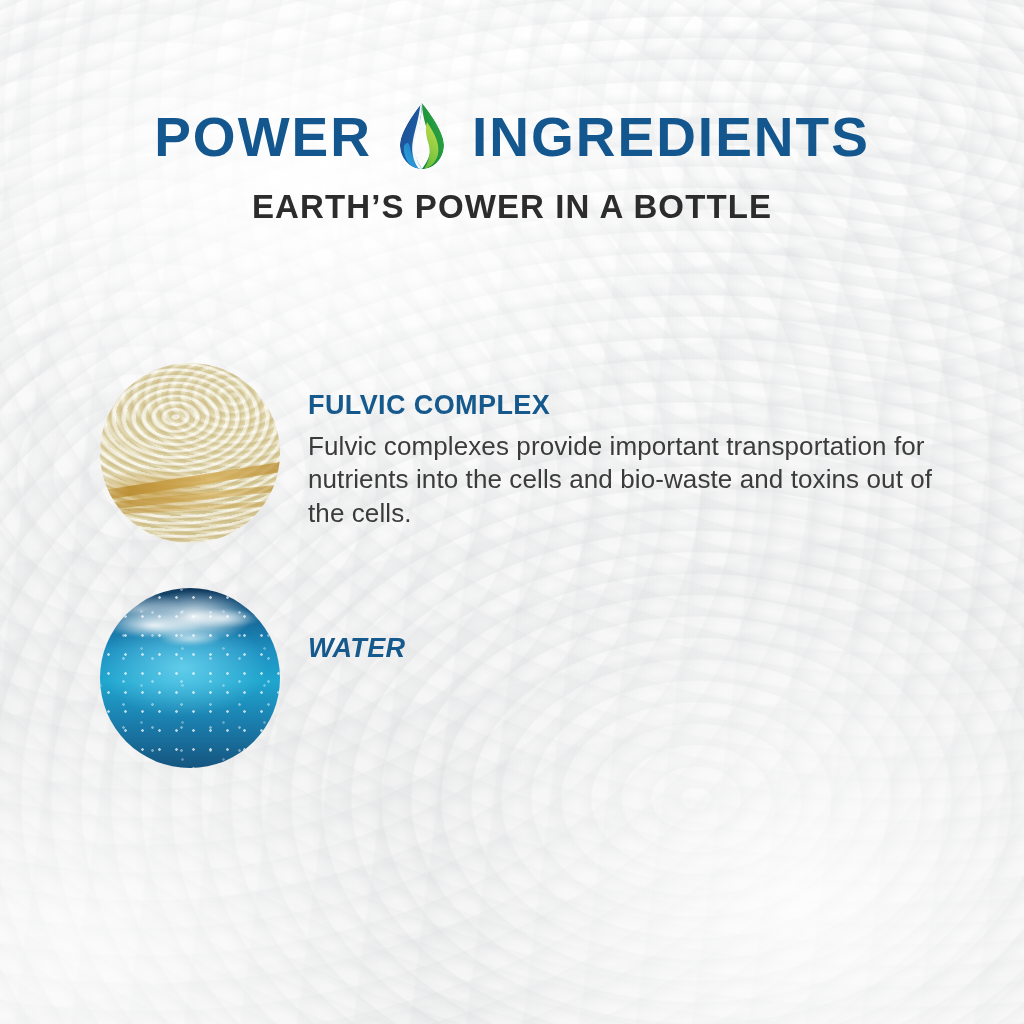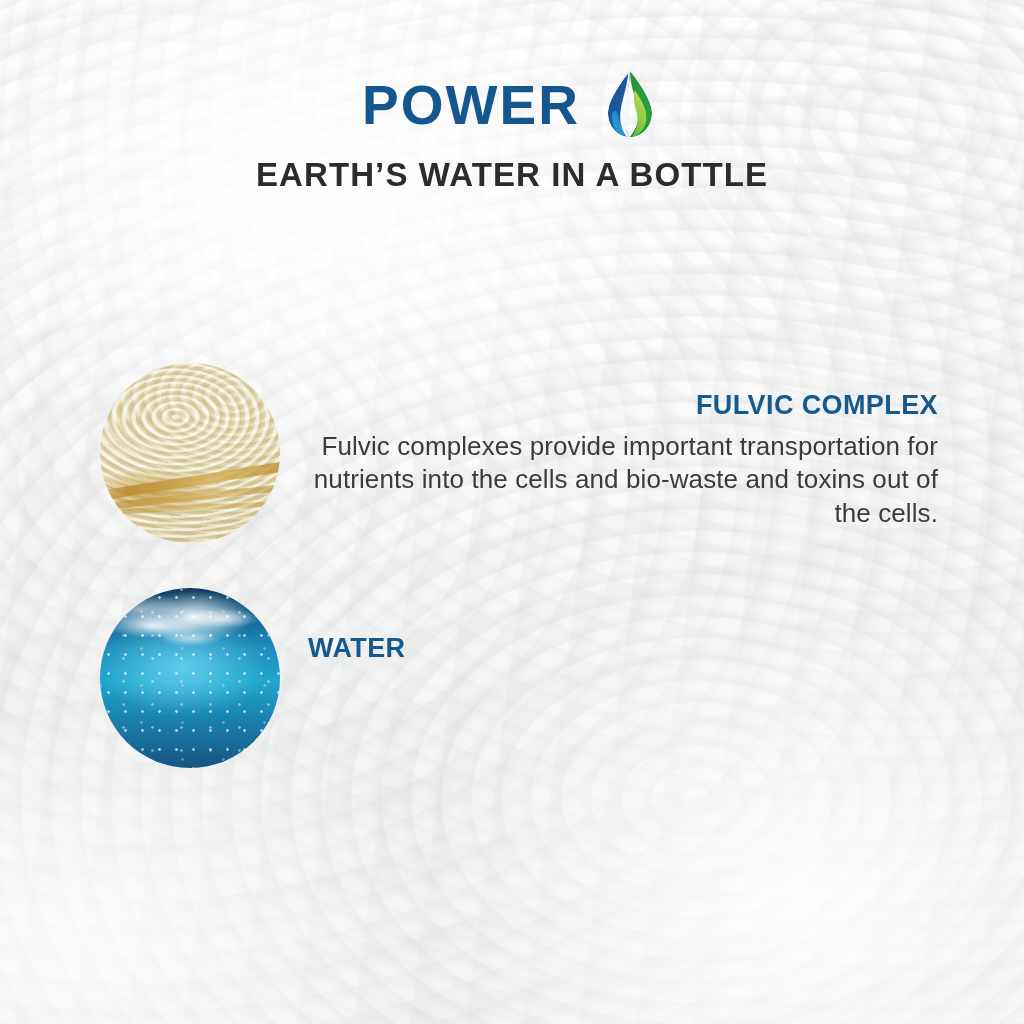--- a/index.html
+++ b/index.html
@@ -65,21 +65,21 @@
     background:
       radial-gradient(60% 40% at 30% 18%, rgba(255,255,255,.95), rgba(255,255,255,0) 70%),
       radial-gradient(55% 45% at 78% 88%, rgba(255,255,255,.80), rgba(255,255,255,0) 70%),
       radial-gradient(50% 35% at 8%  92%, rgba(255,255,255,.70), rgba(255,255,255,0) 72%);
   }
 
   
   .header { position:absolute; top:0; left:0; right:0; text-align:center; }
 
   .title-row {
-    margin-top:70px;
+    margin-top:102px;
     display:flex; align-items:center; justify-content:center; gap:18px;
     white-space:nowrap;
   }
   .title-word {
     font-family:"Liberation Sans", sans-serif;
     font-weight:bold;
     font-size:55px;
     letter-spacing:2.0px;
     color:#14578f;
     line-height:1;
@@ -161,22 +161,22 @@
   .water-foam {
     position:absolute; left:0; right:0; top:8%;
     height:26%;
     background:
       radial-gradient(ellipse 70px 18px at 30% 50%, rgba(255,255,255,.9), rgba(255,255,255,0) 70%),
       radial-gradient(ellipse 55px 14px at 68% 35%, rgba(255,255,255,.75), rgba(255,255,255,0) 70%),
       radial-gradient(ellipse 44px 11px at 50% 78%, rgba(255,255,255,.6), rgba(255,255,255,0) 72%);
     filter:blur(.8px);
   }
 
-  .ing-text { margin-left:28px; padding-top:28px;text-align:right; }
-  #ing-1 .ing-text { padding-top:46px; }
+  .ing-text { margin-left:28px; padding-top:28px; }
+  #ing-1 .ing-text { padding-top:46px;font-style:italic; }
 
   .ing-title {
     font-family:"Liberation Sans", sans-serif;
     font-weight:bold;
     font-size:27px;
     letter-spacing:.4px;
     color:#16598c;
     line-height:1.1;
     margin-bottom:9px;
   }
@@ -240,23 +240,24 @@
           <path d="M10 44 C9 57 17 67 28 67 C21 60 17 53 16 45 C15 40 12 40 10 44 Z" fill="url(#dBlueLight)"></path>
 
           <path d="M28 1 C28 16 34 28 36 39 C38 49 35 58 28 67 C40.1 67 50 56.5 50 43 C50 27 28 1 28 1 Z" fill="url(#dGreenDark)"></path>
 
           <path d="M33 20 C41 32 46 42 44 52 C42.5 60 36 66 30 67 C36 58 37 49 34 40 C32 33 31 26 33 20 Z" fill="url(#dGreenLight)"></path>
 
           <path d="M28 2 C27 18 24 29 22 39 C20 49 22 59 28 67 C26 67 25 67 24.5 66.6 C18.5 58 17 48 19 38 C21 27 25 16 26.4 2 Z" fill="#ffffff" opacity="0.95"></path>
         </g>
       </svg>
 
-    </div>
-
-    <div class="subtitle">EARTH’S WATER IN A BOTTLE</div>
+      <span class="title-word">INGREDIENTS</span>
+    </div>
+
+    <div class="subtitle">EARTH’S POWER IN A BOTTLE</div>
   </div>
 
   <div class="ingredient" id="ing-0">
     <div class="thumb thumb-fulvic">
       <div class="fulvic-streak"></div>
       <div class="fulvic-streak two"></div>
       <div class="fulvic-streak three"></div>
     </div>
     <div class="ing-text">
       <div class="ing-title">FULVIC COMPLEX</div>

